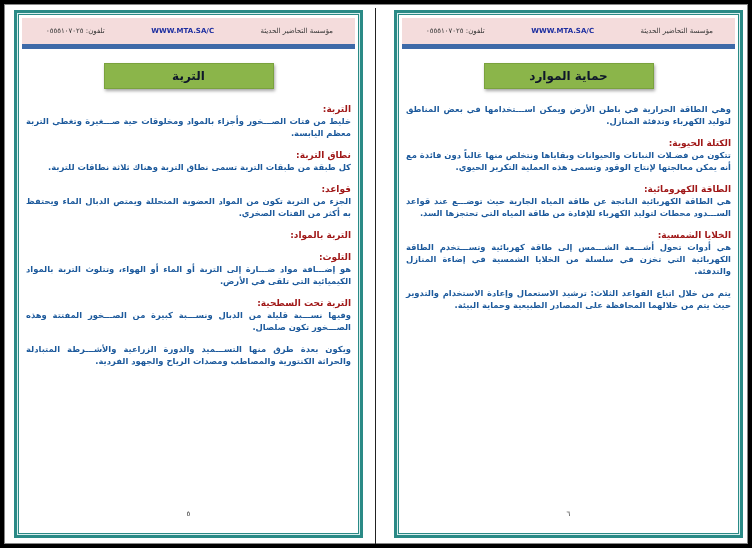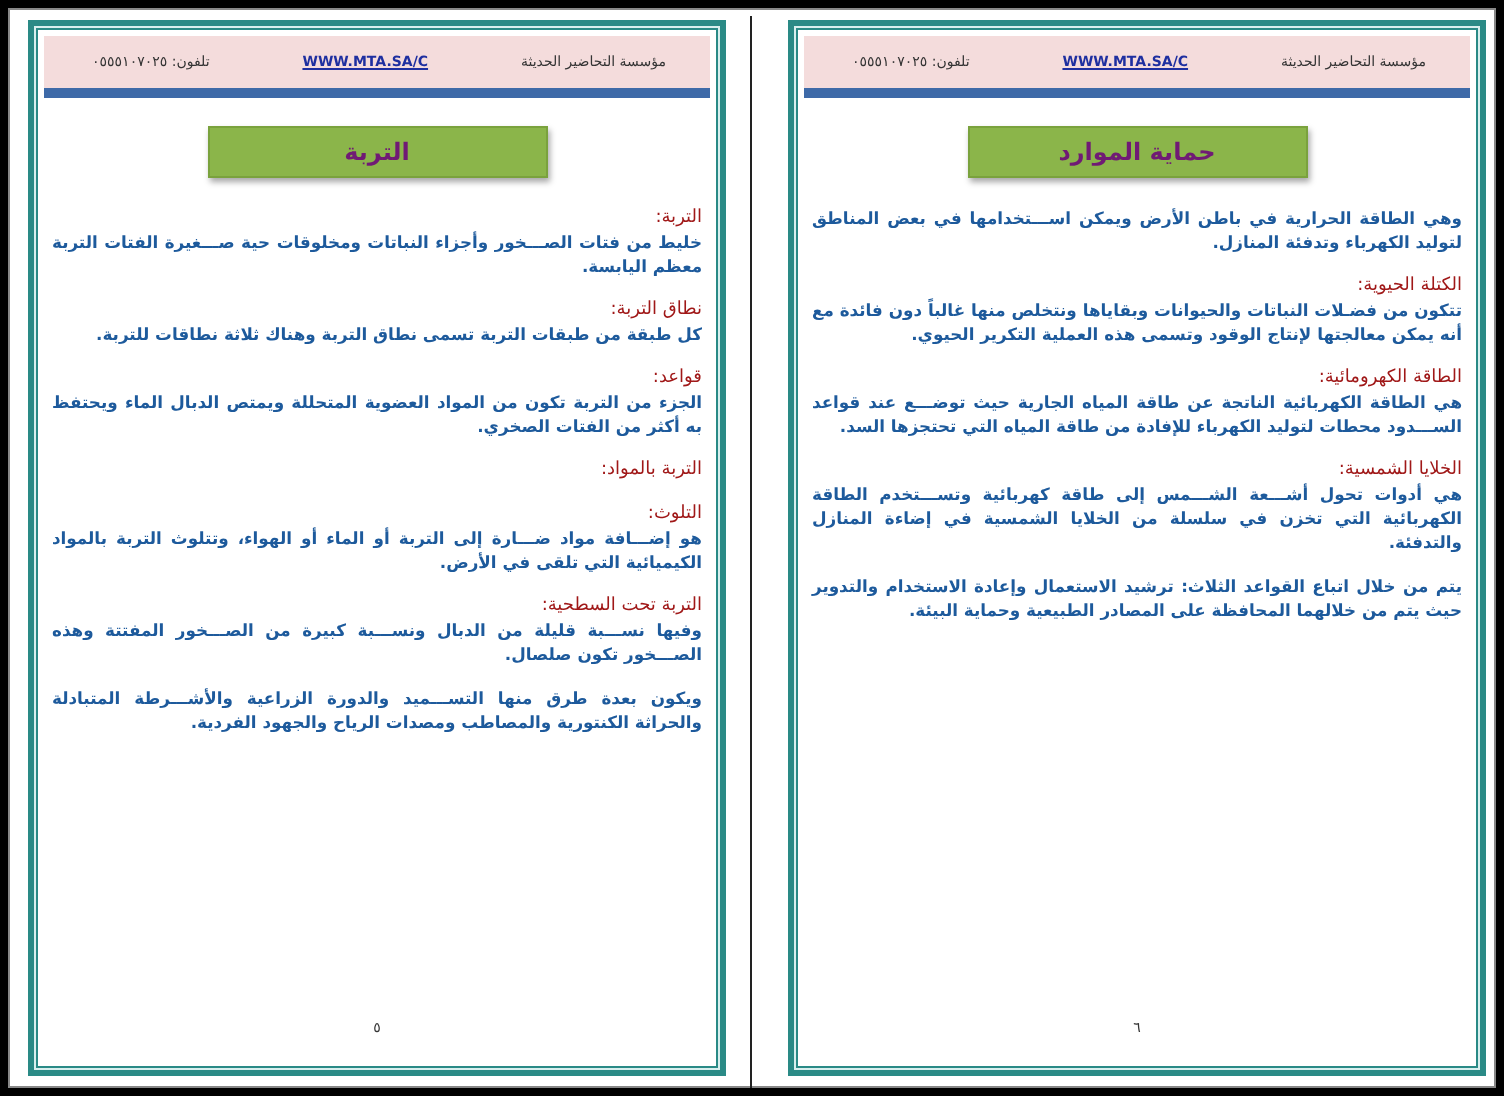--- a/index.html
+++ b/index.html
@@ -32,36 +32,36 @@
     position:absolute; left:5px; right:5px; top:5px; bottom:5px;
   }
   .hdr {
     position:relative; height:26px;
     background:#f4dcdc;
     border-bottom:5px solid #3e6aa8;
     display:flex; align-items:center; justify-content:space-between;
     direction:rtl; padding:0 22px 0 24px;
     font-size:7px; color:#333;
   }
-  .hdr .site { color:#1e2fa0; text-decoration:underline; font-weight:bold; font-size:7px; direction:ltr; }
+  .hdr .site { color:#1e2fa0; font-weight:bold; font-size:7px; direction:ltr; }
   .title-box {
     margin:14px auto 0; width:168px; height:24px;
     background:#8bb54a;
     border:1px solid #7aa23d;
     box-shadow:1px 2px 3px rgba(0,0,0,0.35);
     display:flex; align-items:center; justify-content:center;
-    color:#701a75; font-size:12px; font-weight:bold;
+    color:#0f172a; font-size:12px; font-weight:bold;
   }
   .content {
     direction:rtl; text-align:right;
     margin-top:14px; padding:0 4px 0 4px;
   }
   .section { margin-bottom:10px; }
   .section h3 {
-    margin:0; font-size:9px; font-weight:normal; color:#a01818; line-height:12px;
+    margin:0; font-size:9px; font-weight:bold; color:#a01818; line-height:12px;
   }
   .section p {
     margin:0; font-size:8.4px; font-weight:bold; color:#1d5a9c; line-height:12px;
     text-align:justify; text-align-last:right;
   }
   .page-num {
     position:absolute; bottom:12px; left:0; right:0; text-align:center;
     font-size:7px; color:#333;
   }
 </style>
@@ -75,21 +75,21 @@
   <div class="page-inner">
     <div class="hdr">
       <span>مؤسسة التحاضير الحديثة</span>
       <span class="site">WWW.MTA.SA/C</span>
       <span>تلفون: ٠٥٥٥١٠٧٠٢٥</span>
     </div>
     <div class="title-box">التربة</div>
     <div class="content">
       <div class="section">
           <h3>التربة:</h3>
-          <p>خليط من فتات الصـــخور وأجزاء النباتات ومخلوقات حية صـــغيرة الفتات التربة معظم اليابسة.</p>
+          <p>خليط من فتات الصـــخور وأجزاء بالمواد ومخلوقات حية صـــغيرة وتغطي التربة معظم اليابسة.</p>
         </div>
       <div class="section">
           <h3>نطاق التربة:</h3>
           <p>كل طبقة من طبقات التربة تسمى نطاق التربة وهناك ثلاثة نطاقات للتربة.</p>
         </div>
       <div class="section">
           <h3>قواعد:</h3>
           <p>الجزء من التربة تكون من المواد العضوية المتحللة ويمتص الدبال الماء ويحتفظ به أكثر من الفتات الصخري.</p>
         </div>
       <div class="section">

